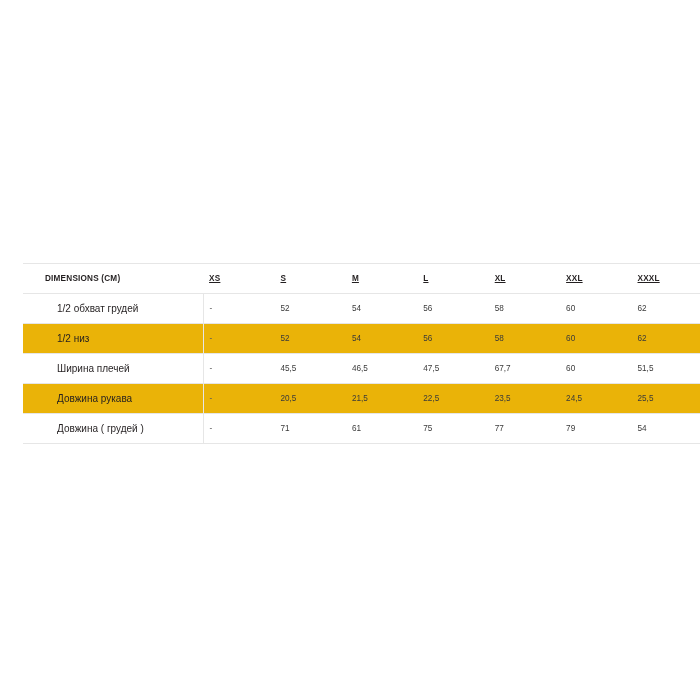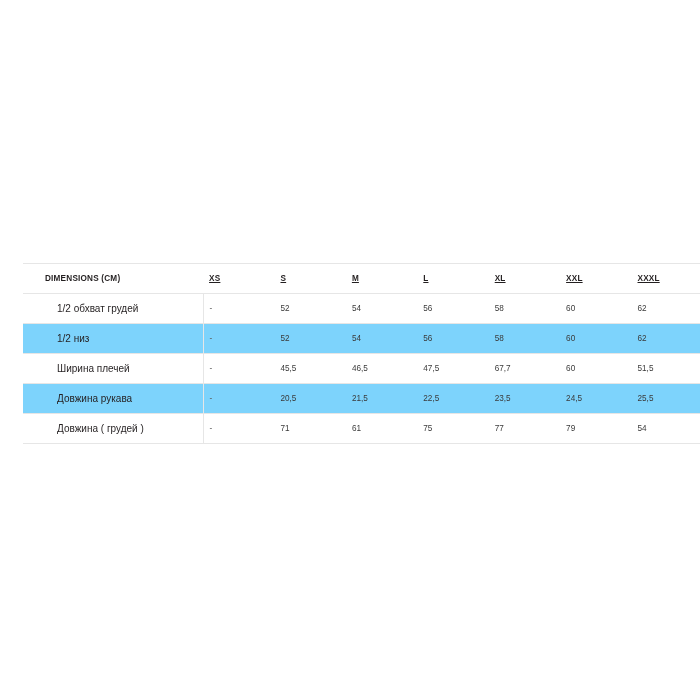--- a/index.html
+++ b/index.html
@@ -65,21 +65,21 @@
     padding-left: 34px;
     border-right: 1px solid #e6e6e6;
     font-size: 10px;
   }
   table.size-table tbody td.cell {
     padding-left: 6px;
     font-size: 8.2px;
     color: #3a3a3a;
   }
   table.size-table tbody tr.alt td {
-    background: #7dd3fc;
+    background: #eab308;
   }
   table.size-table tbody td.cell.dash {
     color: #5a5a5a;
   }
 </style>
 </head>
 <body>
 
 <div id="page">
   <div id="size-table-wrap">

